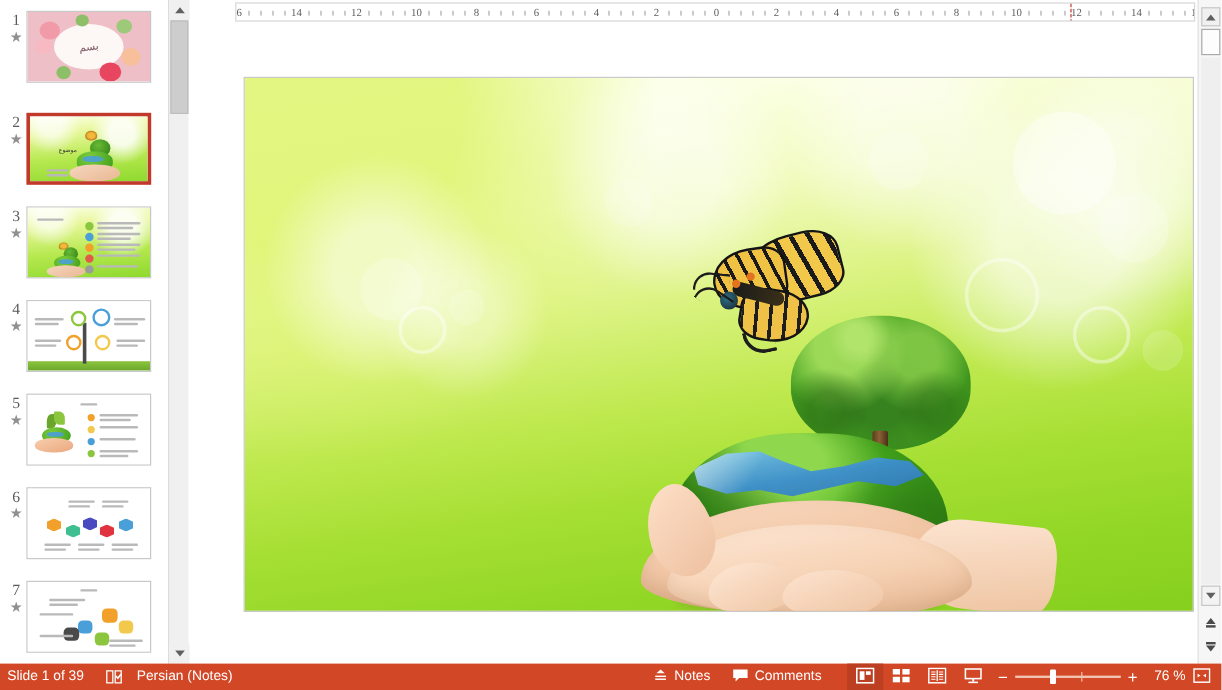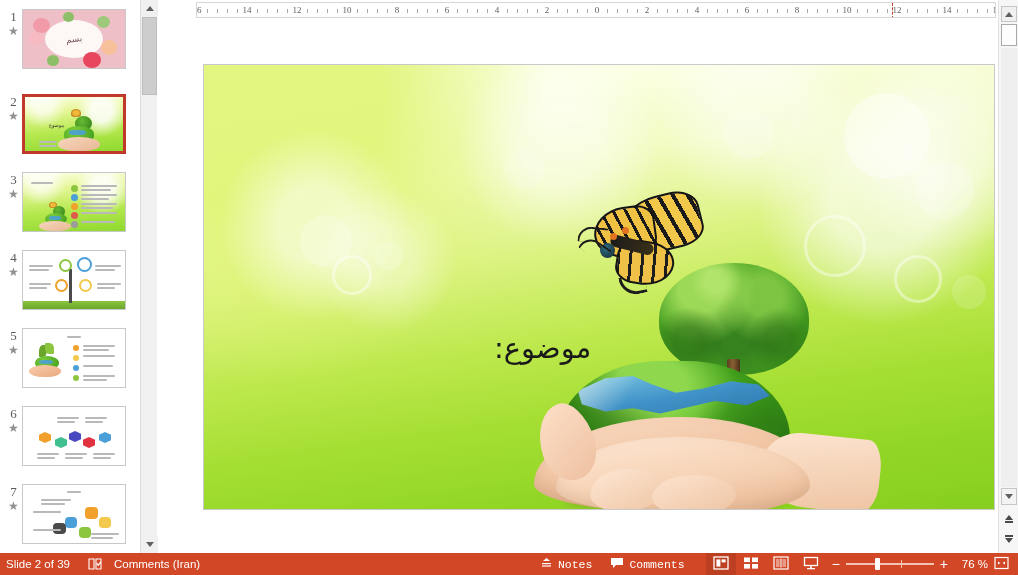--- a/index.html
+++ b/index.html
@@ -393,21 +393,21 @@
     width: 1018px; height: 22px;
     background: #d24726;
     display: flex; align-items: center;
     color: #ffffff; font-size: 11.5px;
   }
   .sb-sep { flex: 1; }
   #sb-slidecount { margin-left: 6px; }
   #sb-lang { margin-left: 12px; }
   .sb-item {
     display: flex; align-items: center; gap: 5px;
-    height: 22px; padding: 0 9px; font-family: Liberation Mono, monospace;
+    height: 22px; padding: 0 9px;
   }
   .view-btn {
     width: 30px; height: 22px;
     display: flex; align-items: center; justify-content: center;
   }
   .view-btn.active { background: #bb3f20; }
   #zoom-wrap {
     display: flex; align-items: center; gap: 6px;
     height: 22px; padding: 0 6px;
   }
@@ -779,21 +779,20 @@
       </div>
 
       <div class="hand-shadow" style="left:360px;top:424px;width:220px;height:26px;"></div>
       <div class="hand" id="palm-back"></div>
       <div class="hand" id="wrist-r"></div>
       <div class="hand" id="palm-front"></div>
       <div class="hand" id="thumb-l"></div>
       <div class="hand" id="fing-1"></div>
       <div class="hand" id="fing-2"></div>
 
-      <div id="slide-title">موضوع:</div>
 
     </div>
   </div>
 
   <div id="v-scroll">
     <div id="v-scroll-up">
       <span class="sb-arrow sb-up"></span>
     </div>
     <div id="v-scroll-thumb"></div>
     <div id="v-scroll-track"></div>
@@ -809,31 +808,31 @@
     <div class="v-btm-btn" id="v-btn-next">
       <span class="dbl-arrow">
         <span style="width:8px;height:2px;background:#4a4a4a;"></span>
         <span class="sb-arrow sb-down" style="border-top-color:#4a4a4a;"></span>
       </span>
     </div>
   </div>
 
   <div id="status-bar">
 
-    <span id="sb-slidecount">Slide 2 of 39</span>
+    <span id="sb-slidecount">Slide 1 of 39</span>
 
     <span style="margin-left:18px;display:flex;align-items:center;">
       <svg width="14" height="12" viewBox="0 0 14 12" aria-hidden="true">
         <path d="M1 1h5v10H1z" fill="none" stroke="#fff" stroke-width="1.1"></path>
         <path d="M8 1h5v10H8z" fill="none" stroke="#fff" stroke-width="1.1"></path>
         <path d="M8.6 5.4l1.6 1.8 2.6-3.4" fill="none" stroke="#fff" stroke-width="1.3"></path>
       </svg>
     </span>
 
-    <span id="sb-lang">Comments (Iran)</span>
+    <span id="sb-lang">Persian (Notes)</span>
 
     <span class="sb-sep"></span>
 
     <span class="sb-item">
       <span>
         <svg width="13" height="12" viewBox="0 0 13 12" aria-hidden="true">
           <path d="M6.5 1L10 4H3z" fill="#fff"></path>
           <rect x="2" y="6" width="9" height="1.2" fill="#fff"></rect>
           <rect x="2" y="8.4" width="9" height="1.2" fill="#fff"></rect>
         </svg>

